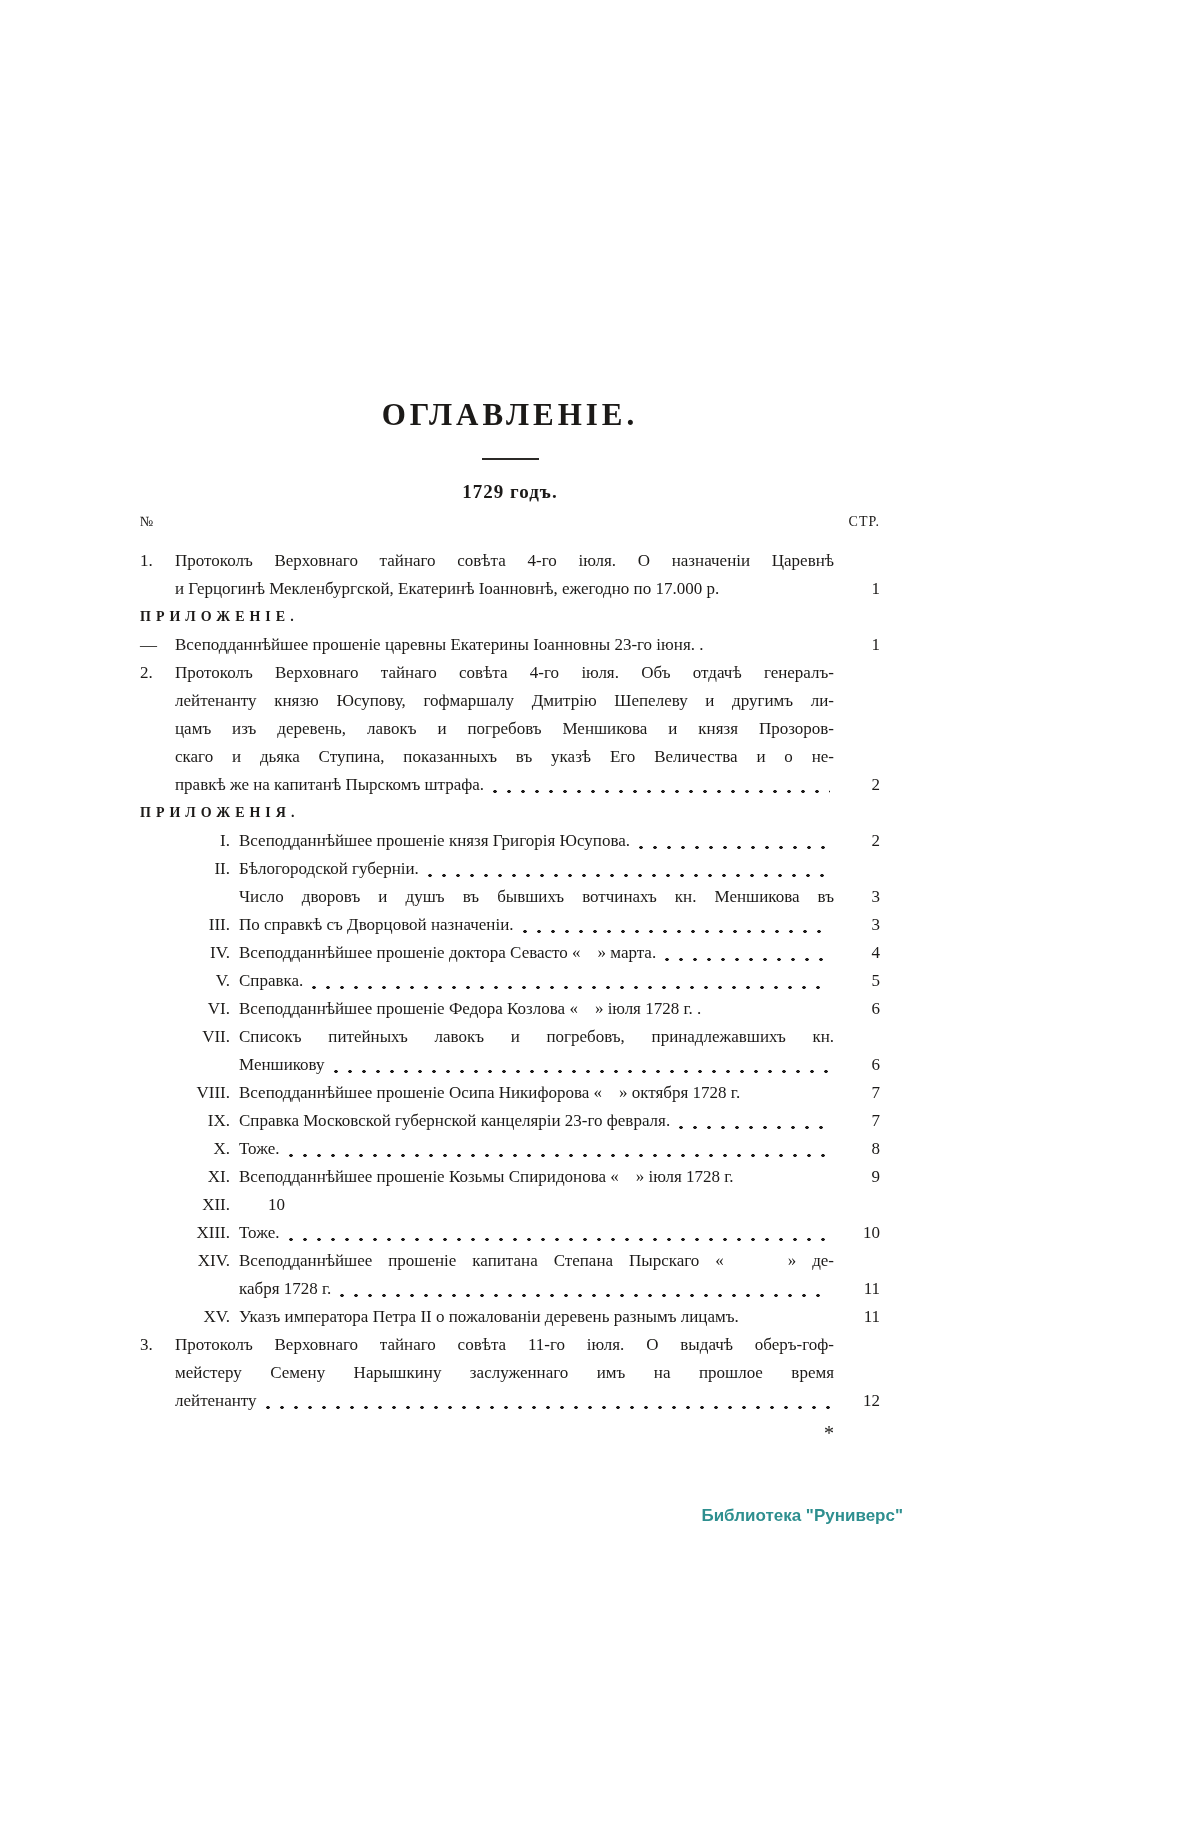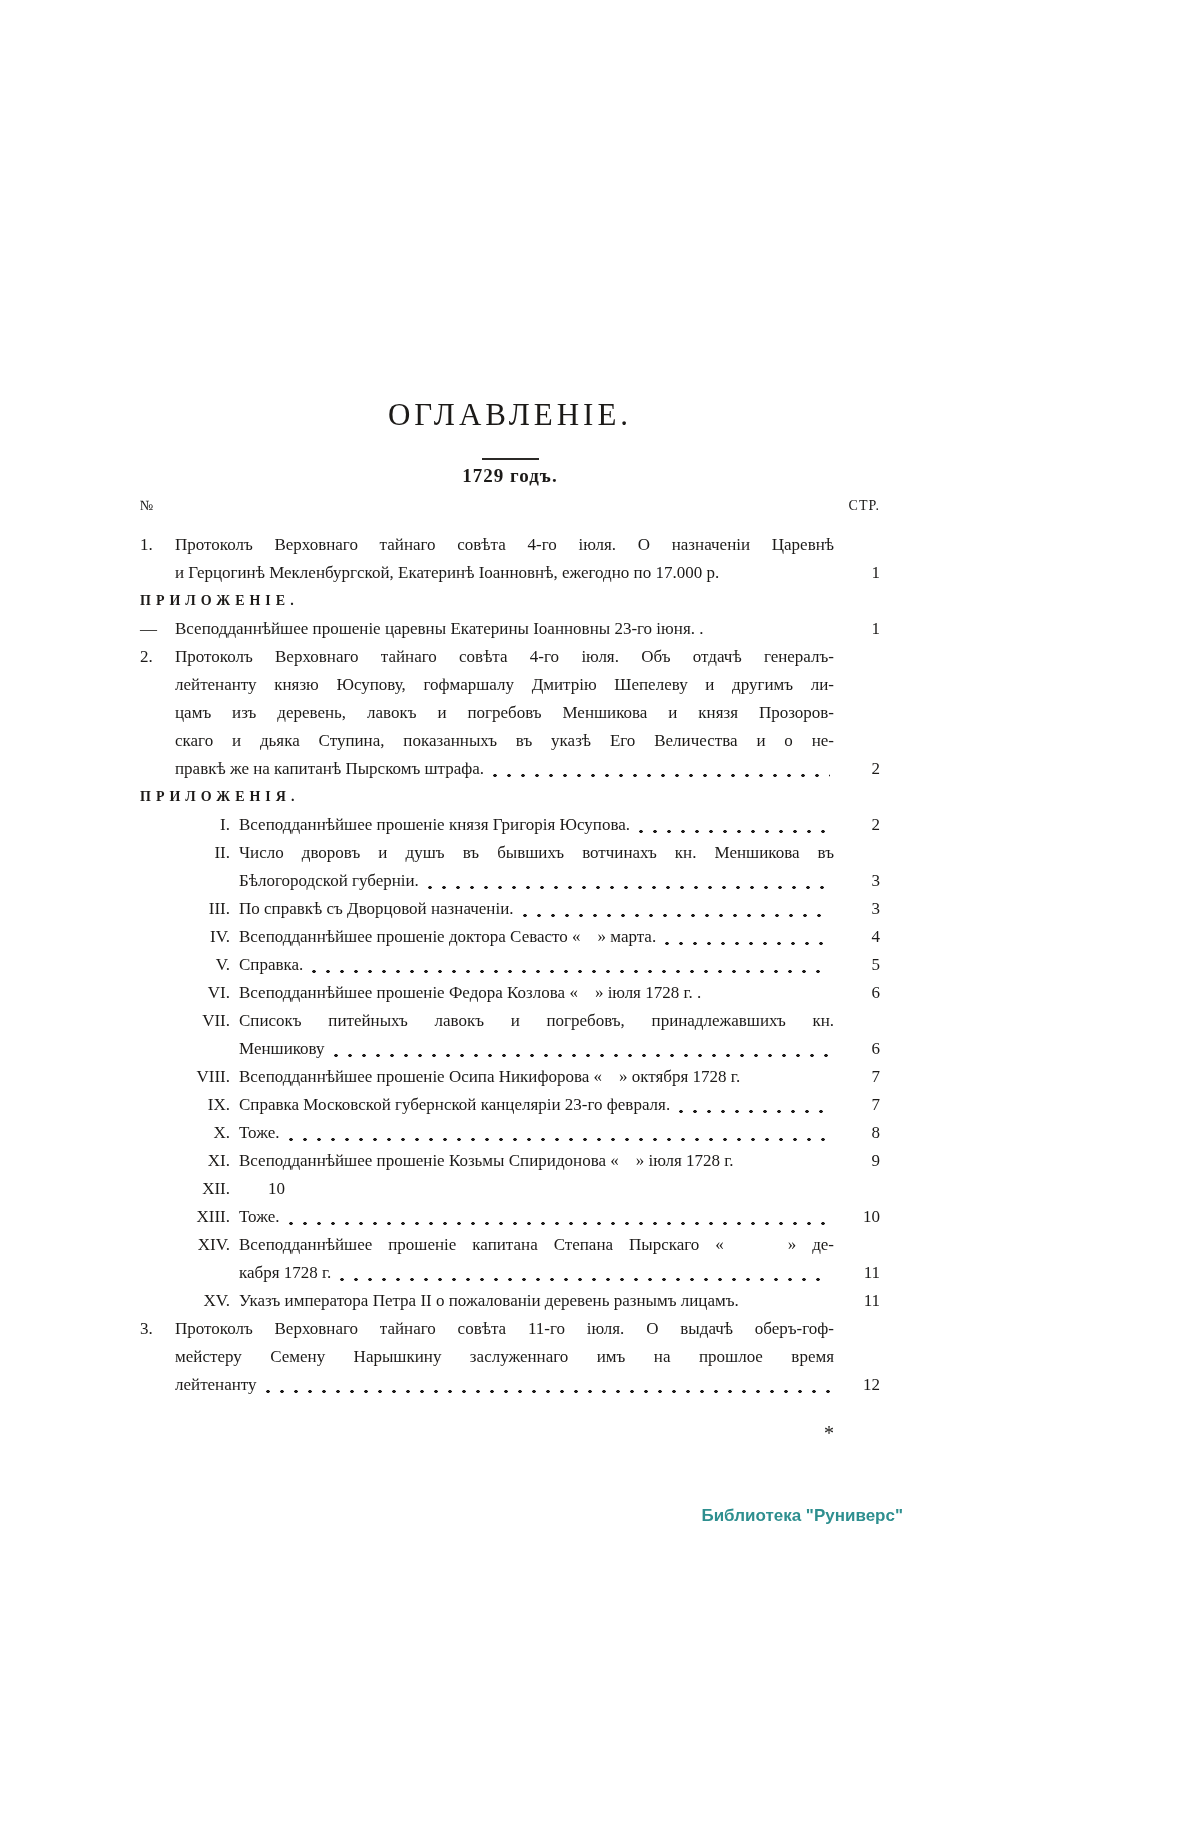--- a/index.html
+++ b/index.html
@@ -6,26 +6,26 @@
   html, body { background:#ffffff; }
   body {
     width:1201px; height:1835px; position:relative; overflow:hidden;
     font-family:"Liberation Serif","DejaVu Serif",serif;
     color:#1c1a18;
   }
   .sheet { position:absolute; left:140px; top:398px; width:740px; }
 
   .title {
     text-align:center; font-size:31px; letter-spacing:4px;
-    font-weight:400; line-height:34px;
+    font-weight:700; line-height:34px;
   }
   .rule { width:57px; border-top:2px solid #2b2926; margin:26px auto 0; }
   .year {
     text-align:center; font-weight:bold; font-size:19px;
-    letter-spacing:1px; margin-top:4px; line-height:24px;
+    letter-spacing:1px; margin-top:20px; line-height:24px;
   }
   .cols {
     display:flex; justify-content:space-between;
     margin-top:9px; font-size:14px; line-height:18px;
   }
   .cols .str { letter-spacing:1px; }
 
   .entries { margin-top:16px; font-size:17px; line-height:28px; }
   .row { display:flex; align-items:flex-start; }
   .num { flex:none; width:35px; }
@@ -106,25 +106,25 @@
           <div class="line leader">
             <span class="lt">Всеподданнѣйшее прошеніе князя Григорія Юсупова.</span>
             <span class="dots"></span>
           </div>
         </div>
         <div class="pg">2</div>
       </div>
       <div class="row appendix">
         <div class="num">II.</div>
         <div class="body">
+          <div class="line leader">
+            <span class="lt">Бѣлогородской губерніи.</span>
+            <span class="dots"></span>
+          </div>
           <div class="line j">Число дворовъ и душъ въ бывшихъ вотчинахъ кн. Меншикова въ</div>
-          <div class="line leader">
-            <span class="lt">Бѣлогородской губерніи.</span>
-            <span class="dots"></span>
-          </div>
         </div>
         <div class="pg">3</div>
       </div>
       <div class="row appendix">
         <div class="num">III.</div>
         <div class="body">
           <div class="line leader">
             <span class="lt">По справкѣ съ Дворцовой назначеніи.</span>
             <span class="dots"></span>
           </div>

